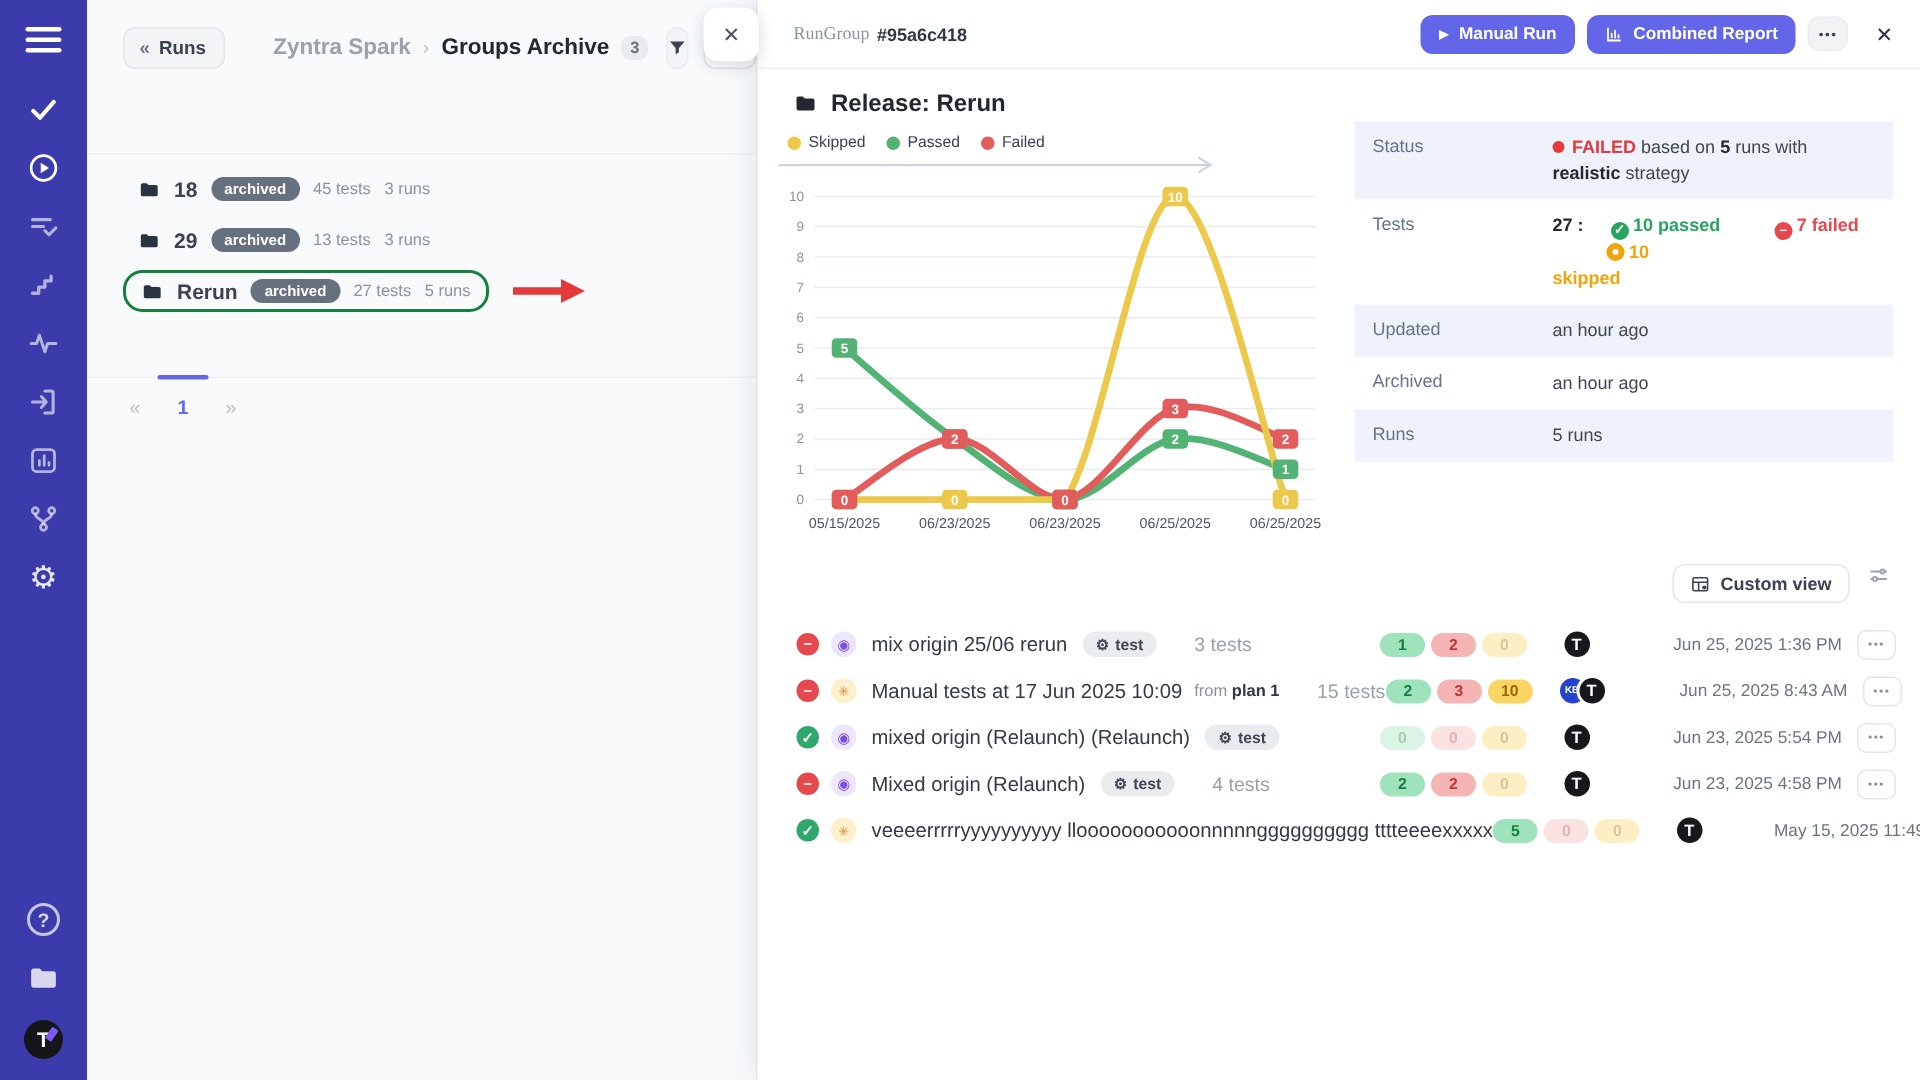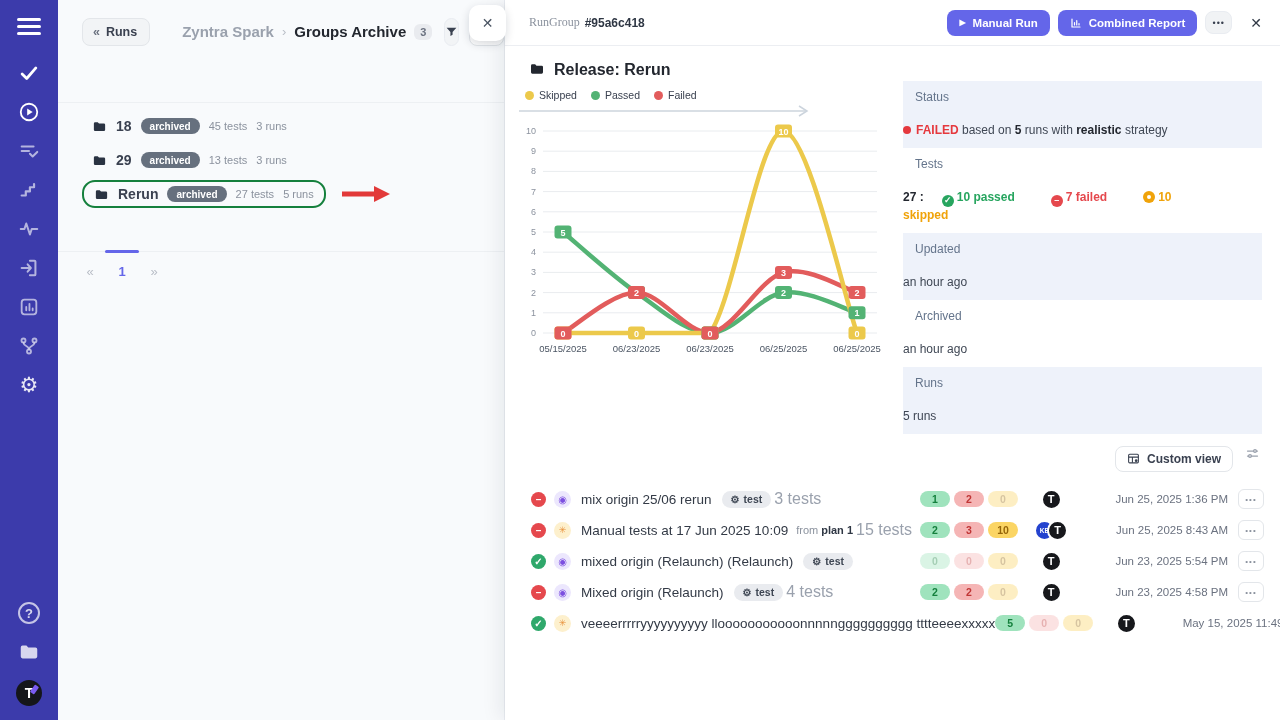--- a/index.html
+++ b/index.html
@@ -59,21 +59,21 @@
   .dt-titlerow { display:flex; gap:9px; padding:15px 0 0 24px; }
   .dt-title { font-size:16px; font-weight:bold; color:#23272f; }
 
   .dt-content { display:flex; margin-top:10px; }
   .chart-block { width:390px; margin-left:8px; position:relative; }
   .legend { display:flex; align-items:center; gap:14px; padding-left:12px; }
   .legend-item { display:flex; align-items:center; gap:5px; font-size:10.5px; color:#3a4150; }
   .legend-dot { width:9px; height:9px; border-radius:50%; }
   .legend-arrow { margin:2px 0 0 4px; }
   .info-table { flex:1; margin:-8px 18px 0 0; }
-  .info-row { display:flex; font-size:12px;flex-direction:column; }
+  .info-row { display:flex; font-size:12px; }
   .info-row.alt { background:#eef2fa; }
   .info-label { width:132px; padding:9px 0 9px 12px; color:#64748b; }
   .info-value { flex:1; padding:9px 12px 9px 0; color:#3f4754; line-height:17px; }
   .txt-b { font-weight:bold; color:#23272f; }
   .failed-word { color:#e5393e; font-weight:bold; }
   .dot-red { display:inline-block; width:8px; height:8px; border-radius:50%; background:#e5393e; margin-right:5px; }
   .t-pass { color:#27a55f; font-weight:bold; }
   .t-fail { color:#e5484d; font-weight:bold; }
   .t-skip { color:#f0a30a; font-weight:bold; }
   .mini-ic { display:inline-flex; width:12px; height:12px; border-radius:50%; color:#fff; font-size:9px; align-items:center; justify-content:center; vertical-align:-2px; margin-right:3px; font-weight:bold; }
@@ -91,21 +91,21 @@
   .run-row { height:31px; display:flex; align-items:center; padding:0 16px 0 26px; }
   .st-ic { width:15px; height:15px; border-radius:50%; color:#fff; display:flex; align-items:center; justify-content:center; font-size:10px; font-weight:bold; flex:none; }
   .st-failed { background:#e5484d; }
   .st-passed { background:#2fa86b; }
   .origin-ic { width:17px; height:17px; border-radius:50%; display:flex; align-items:center; justify-content:center; margin-left:8px; flex:none; font-size:10px; }
   .origin-automated { background:#ece7fd; color:#7c4fe0; }
   .origin-manual { background:#fdf0cd; color:#e8903a; font-size:9px; }
   .run-name { margin-left:10px; font-size:13.5px; color:#333a46; white-space:nowrap; }
   .tag-pill { margin-left:10px; display:inline-flex; align-items:center; gap:4px; background:#e9ebef; border-radius:999px; padding:2.5px 9px; font-size:10.5px; font-weight:bold; color:#3f4754; }
   .tag-gear { font-size:10px; }
-  .run-tests { margin-left:3px; font-size:16px; color:#9aa1ad; white-space:nowrap; }
+  .run-tests { margin-left:25px; font-size:13px; color:#9aa1ad; white-space:nowrap; }
   .run-from { margin-left:8px; font-size:11px; color:#8b929e; white-space:nowrap; }
   .run-from b { color:#2f3744; }
   .run-spacer { flex:1; }
   .count-pills { width:102px; display:flex; gap:4px; flex:none; }
   .cpill { min-width:30px; height:16px; border-radius:999px; font-size:10.5px; font-weight:bold; display:inline-flex; align-items:center; justify-content:center; padding:0 7px; }
   .cp-pass { background:#9fe3bd; color:#15803d; }
   .cp-fail { background:#f5b5b5; color:#c03535; }
   .cp-skip { background:#fbd564; color:#96660a; }
   .cpill.off { opacity:.38; }
   .avatars { width:58px; display:flex; justify-content:center; flex:none; }

